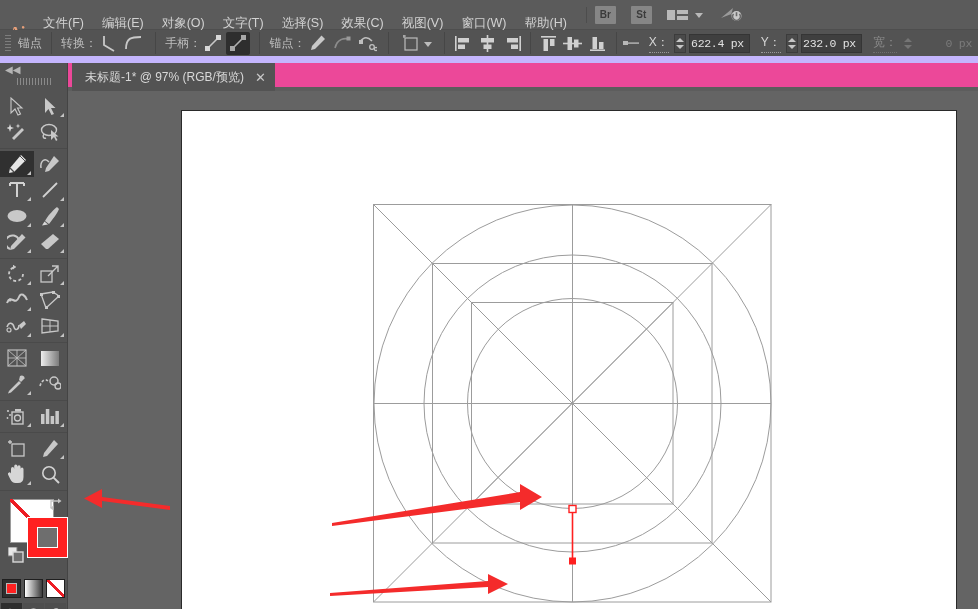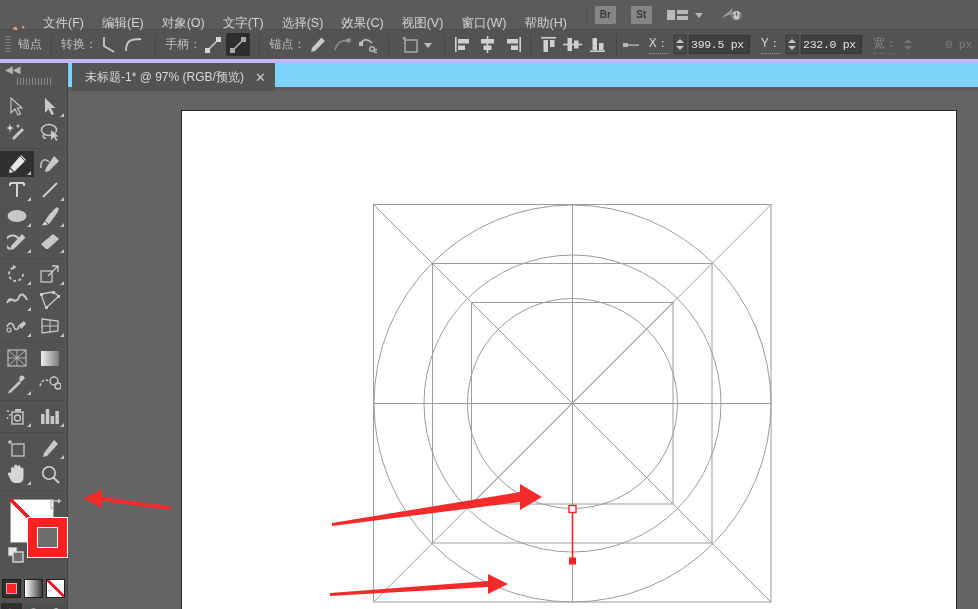--- a/index.html
+++ b/index.html
@@ -50,21 +50,21 @@
     border-left: 4px solid transparent; border-right: 4px solid transparent;
     border-top: 5px solid #b9b9b9; cursor: default;
   }
   .power-ic { margin-left: 17px; width: 24px; height: 20px; cursor: default; }
 
   
   .controlbar {
     position: absolute; left: 0; top: 30px; width: 978px; height: 33px;
     background: #535353;
     display: flex; align-items: center;
-    border-bottom: 4px solid #c4b5fd;
+    border-bottom: 7px solid #c4b5fd;
   }
   .grip {
     width: 6px; height: 17px; margin: 0 7px 0 5px;
     background-image: repeating-linear-gradient(to bottom,#7d7d7d 0 1px,transparent 1px 3px);
   }
   .cb-label { color: #bfbfbf; font-size: 12px; white-space: nowrap; }
   .cb-sep { width: 1px; height: 22px; background: #464646; margin: 0 9px; }
   .cb-icon {
     width: 25px; height: 23px; display: flex; align-items: center; justify-content: center;
     cursor: default; border-radius: 2px;
@@ -89,21 +89,21 @@
   .stepper.dim .st-dn { border-top-color: #757575; }
   .axis-lbl {
     color: #d6d6d6; font-size: 12px; margin: 0 5px 0 0;
     border-bottom: 1px dotted #9a9a9a; padding-bottom: 1px;
   }
   .axis-lbl.dim { color: #8c8c8c; border-bottom-color: #6f6f6f; }
 
   
   .tabbar {
     position: absolute; left: 68px; top: 63px; width: 910px; height: 24px;
-    background: #7dd3fc;
+    background: #ec4899;
   }
   .doc-tab {
     position: absolute; left: 4px; top: 0; height: 28px;
     display: flex; align-items: center; padding: 0 9px 0 13px;
     background: #535353; cursor: default;
   }
   .doc-tab-label { color: #d8d8d8; font-size: 12px; white-space: nowrap; }
   .tab-close { color: #c9c9c9; font-size: 13px; margin-left: 11px; cursor: default; }
 
   
@@ -338,21 +338,21 @@
         <rect x="0" y="3" width="5" height="4" fill="#b8b8b8"></rect>
         <rect x="5" y="4.4" width="11" height="1.4" fill="#b8b8b8"></rect>
       </svg>
     </div>
 
     <div class="axis-lbl">X：</div>
     <div class="stepper">
         <div class="st-up"></div>
         <div class="st-dn"></div>
       </div>
-    <div class="num-field">399.5 px</div>
+    <div class="num-field">622.4 px</div>
 
     <div class="axis-lbl" style="margin-left:11px;">Y：</div>
     <div class="stepper">
         <div class="st-up"></div>
         <div class="st-dn"></div>
       </div>
     <div class="num-field">232.0 px</div>
 
     <div class="axis-lbl dim" style="margin-left:11px;">宽：</div>
     <div class="stepper dim">

